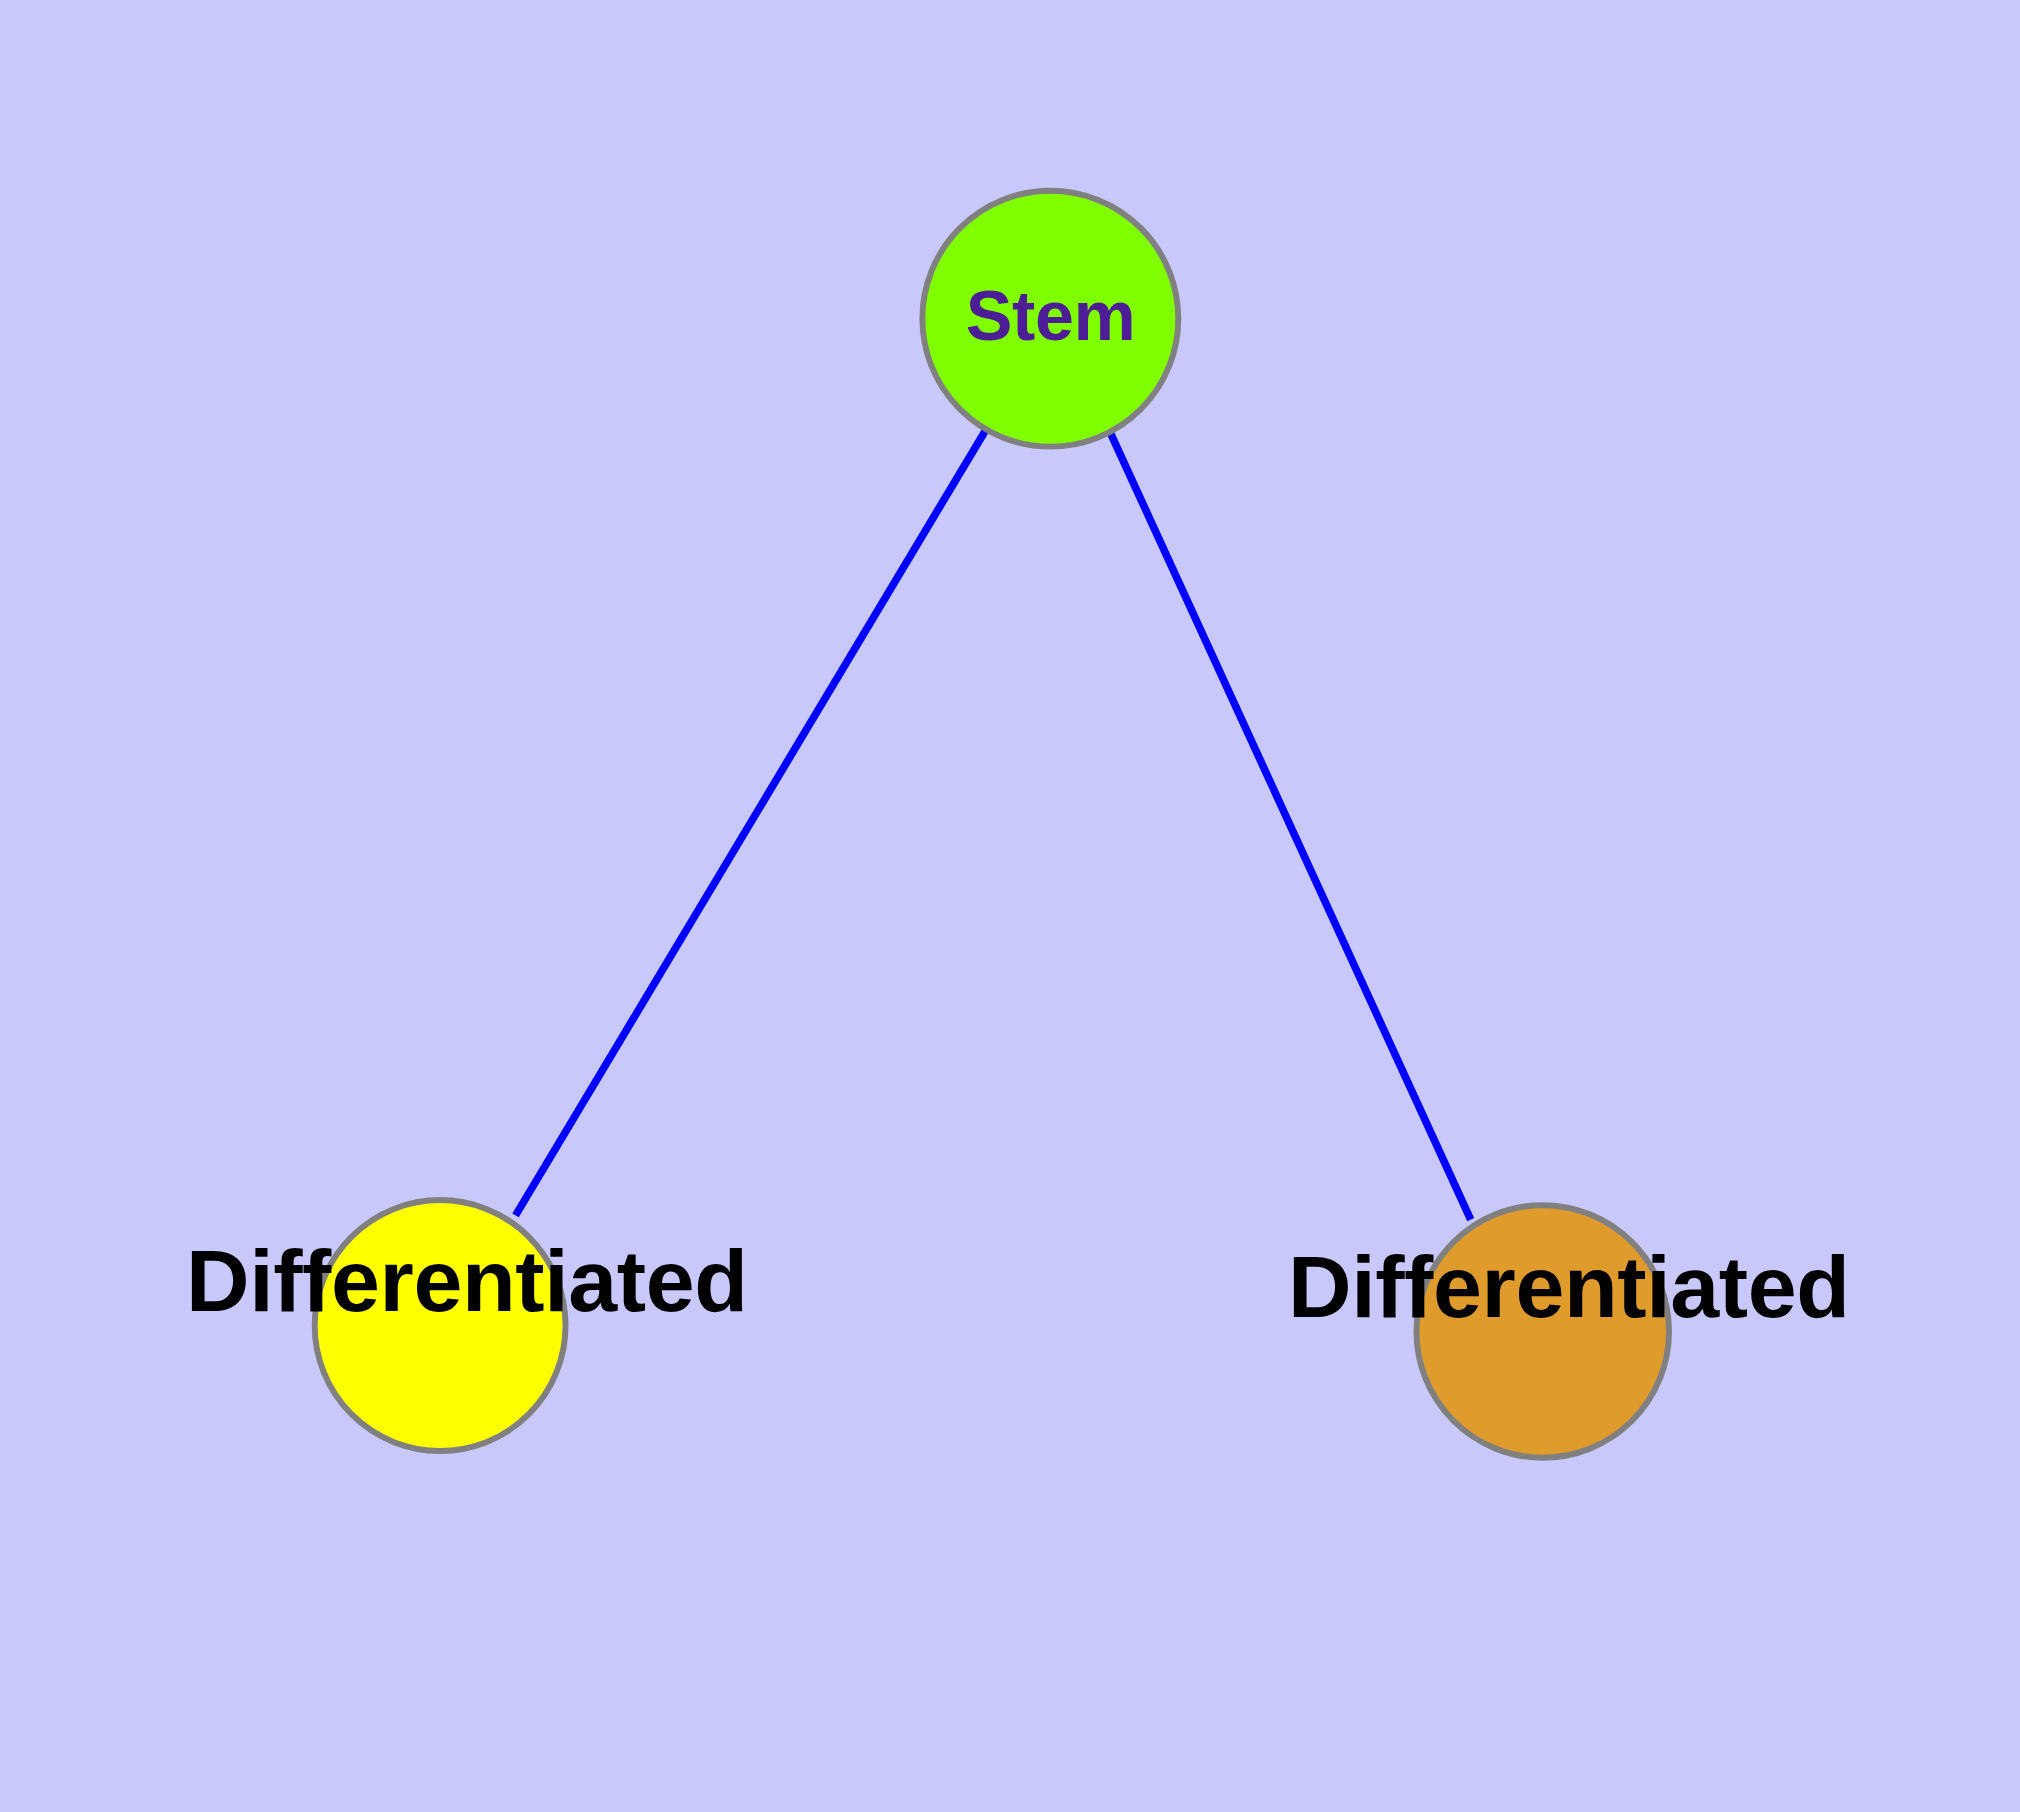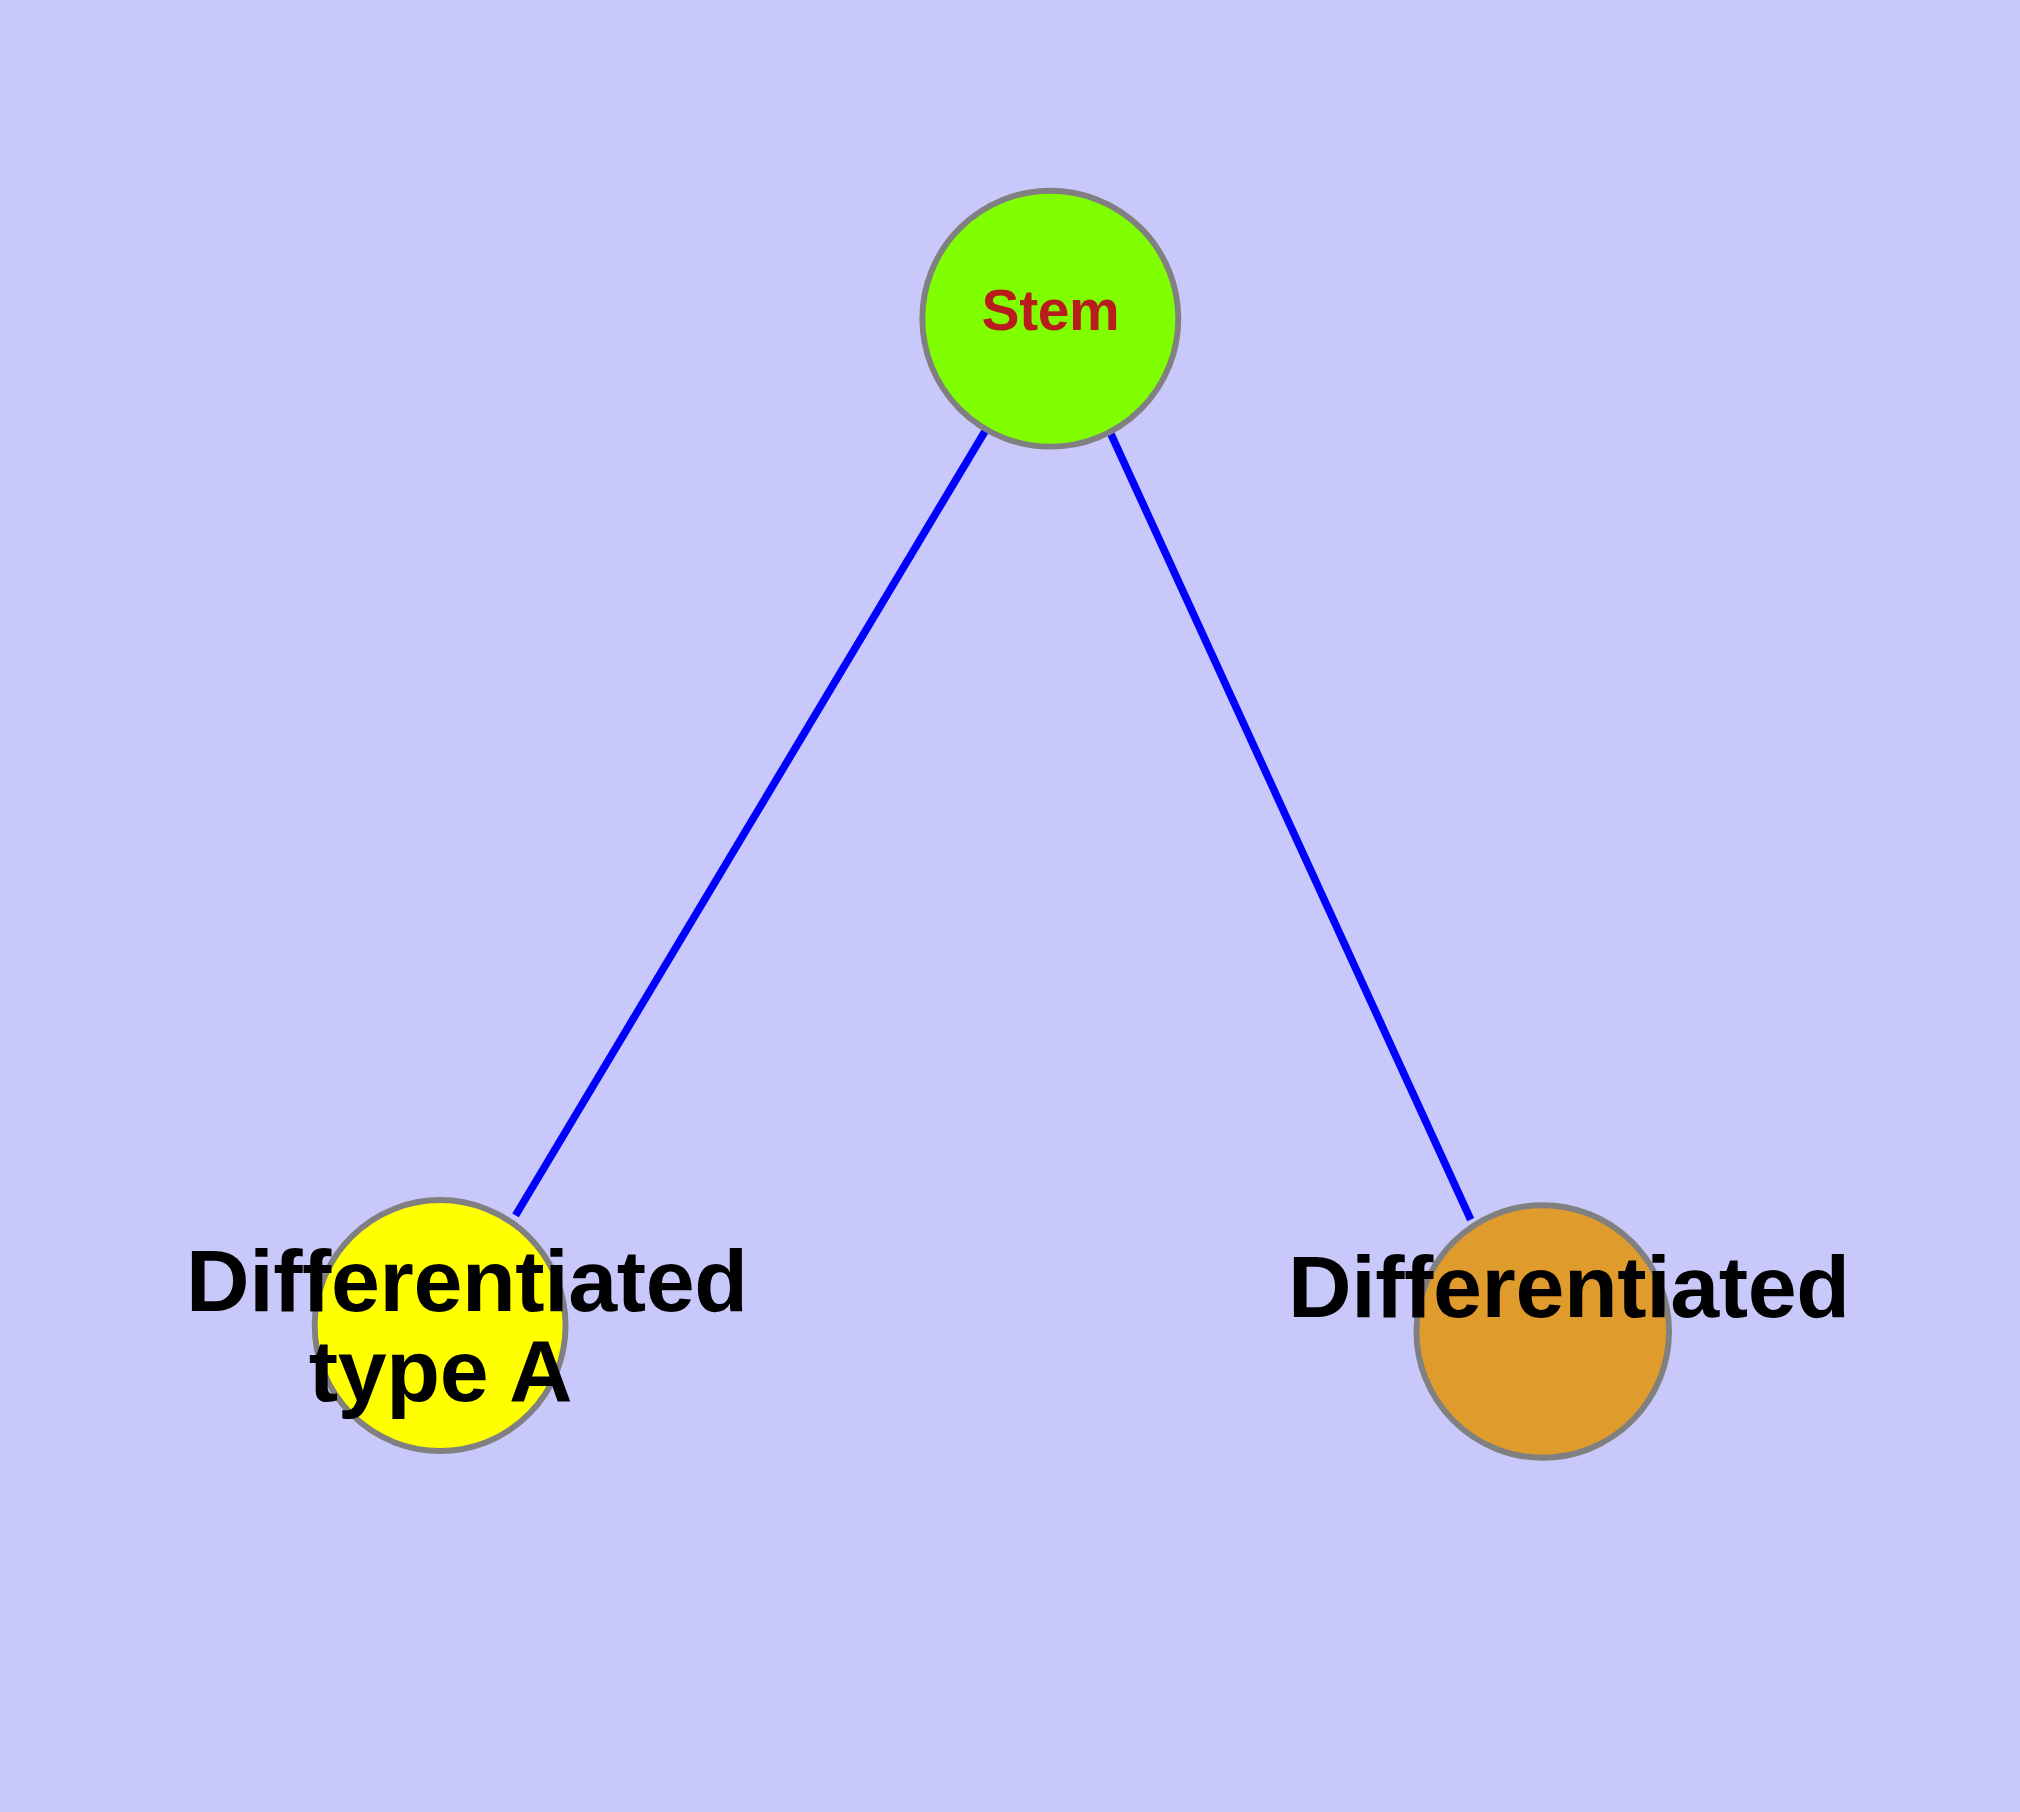--- a/index.html
+++ b/index.html
@@ -71,20 +71,20 @@
     <rect id="bg-rect" x="0" y="0" width="2384" height="2138" fill="#c8c8fa"></rect>
 
     <line id="edge-stem-a" x1="1163" y1="507" x2="608" y2="1434" stroke="#0000ff" stroke-width="9" stroke-linecap="butt"></line>
     <line id="edge-stem-b" x1="1310" y1="511" x2="1735" y2="1439" stroke="#0000ff" stroke-width="9" stroke-linecap="butt"></line>
 
     <circle id="node-diff-a" cx="519" cy="1564" r="148" fill="#ffff00" stroke="#808080" stroke-width="7"></circle>
     <circle id="node-diff-b" cx="1820" cy="1571" r="149" fill="#e09b2d" stroke="#808080" stroke-width="7"></circle>
     <circle id="node-stem" cx="1239" cy="376" r="151" fill="#80ff00" stroke="#808080" stroke-width="7"></circle>
   </svg>
 
-  <div class="node-label" id="label-stem" style="font-size: 57px; color: #b91c1c; left: 796px; top: 281px;">Stem</div>
+  <div class="node-label" id="label-stem" style="font-size: 70px; color: #4c1d95; left: 796px; top: 281px;">Stem</div>
 
-  <div class="node-label" id="label-a" style="font-size: 88px; color: rgb(0, 0, 0); left: 186px; top: 1236px;"><span>Differentiated</span><br><span>type A</span></div>
+  <div class="node-label" id="label-a" style="font-size: 88px; color: rgb(0, 0, 0); left: 186px; top: 1236px;"><span>Differentiated</span><br></div>
 
   <div class="node-label" id="label-b" style="font-size: 88px; color: rgb(0, 0, 0); left: 1288px; top: 1242px;"><span>Differentiated</span><br></div>
 
 </div>
 
 
 </body></html>

